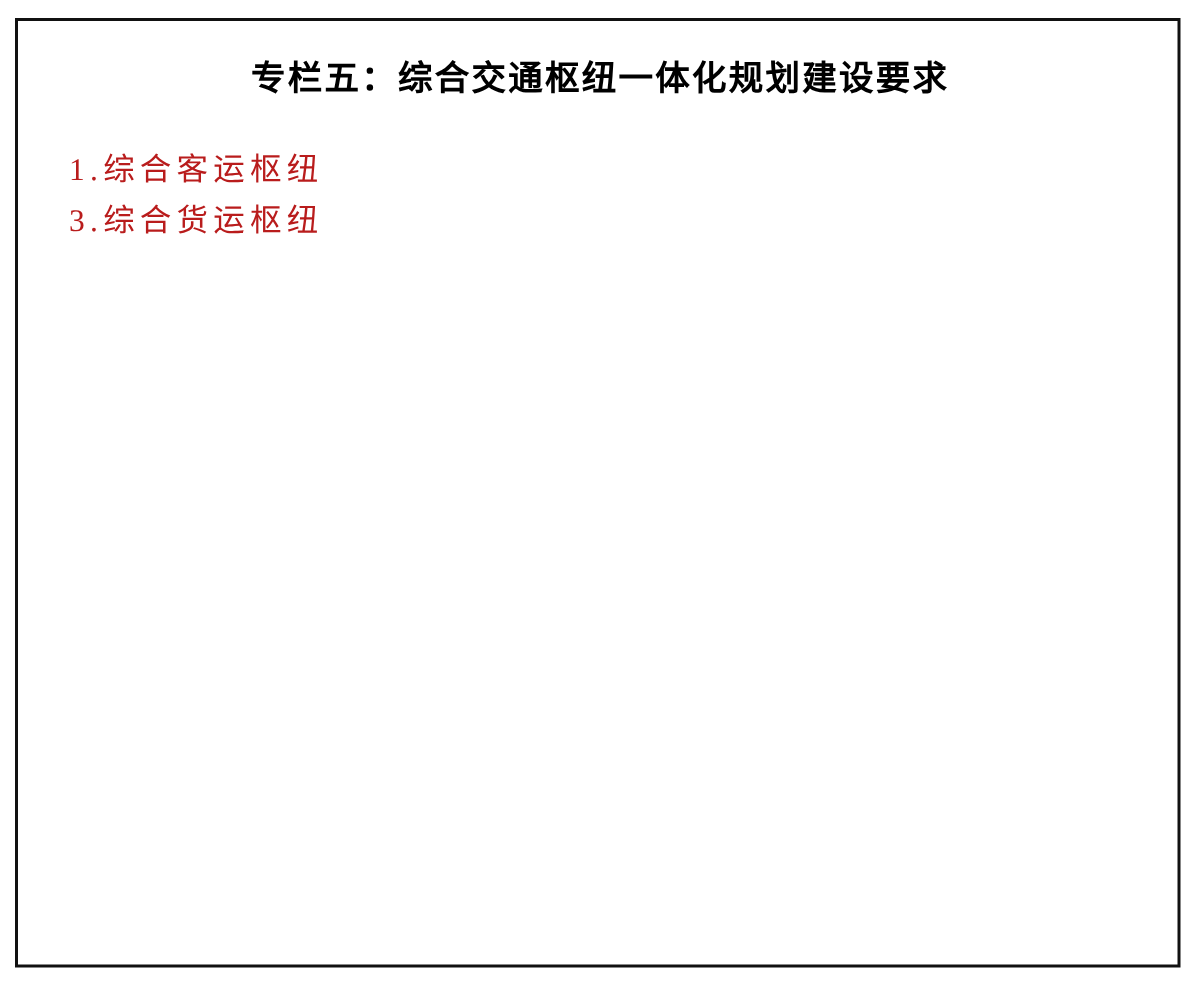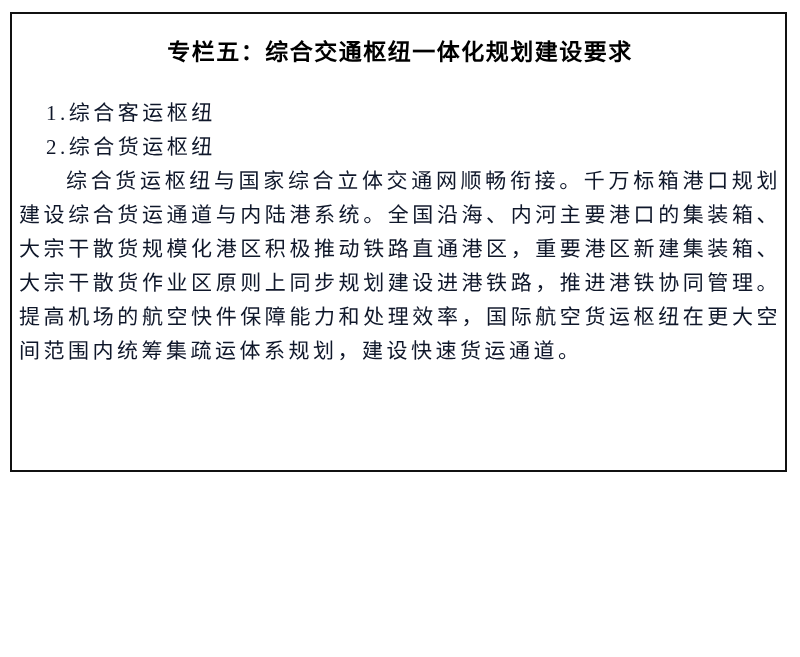--- a/index.html
+++ b/index.html
@@ -18,21 +18,21 @@
     background: #ffffff;
     font-family: "Liberation Serif", "DejaVu Serif", serif;
     color: #0a0a0a;
   }
 
   .callout-box {
     position: absolute;
     left: 10px;
     top: 12px;
     width: 777px;
-    height: 460px;
+    height: 633px;
     border: 2px solid #111111;
     background: #ffffff;
     padding: 24px 4px 0 7px;
     overflow: hidden;
   }
 
   .box-title {
     font-family: "Liberation Sans", "DejaVu Sans", sans-serif;
     font-weight: bold;
     font-size: 23px;
@@ -43,21 +43,21 @@
     margin-bottom: 30px;
     white-space: nowrap;
   }
 
   .box-body {
     font-size: 21px;
     line-height: 34px;
     letter-spacing: 3.5px;
     text-align: justify;
     text-justify: inter-ideograph;
-    color: #0f172a;
+    color: #b91c1c;
   }
 
   .section-heading {
     text-indent: 27px;
     text-align: left;
   }
 
   .section-paragraph {
     text-indent: 47px;
   }
@@ -65,17 +65,16 @@
 </head>
 <body>
 
 <div class="page">
   <div class="callout-box">
     <div class="box-title">专栏五：综合交通枢纽一体化规划建设要求</div>
 
     <div class="box-body">
       <div class="section-heading">1.综合客运枢纽</div>
 
-      <div class="section-heading">2.综合货运枢纽</div>
-      <div class="section-paragraph">综合货运枢纽与国家综合立体交通网顺畅衔接。千万标箱港口规划建设综合货运通道与内陆港系统。全国沿海、内河主要港口的集装箱、大宗干散货规模化港区积极推动铁路直通港区，重要港区新建集装箱、大宗干散货作业区原则上同步规划建设进港铁路，推进港铁协同管理。提高机场的航空快件保障能力和处理效率，国际航空货运枢纽在更大空间范围内统筹集疏运体系规划，建设快速货运通道。</div>
+      <div class="section-heading">3.综合货运枢纽</div>
     </div>
   </div>
 </div>
 
 </body></html>

